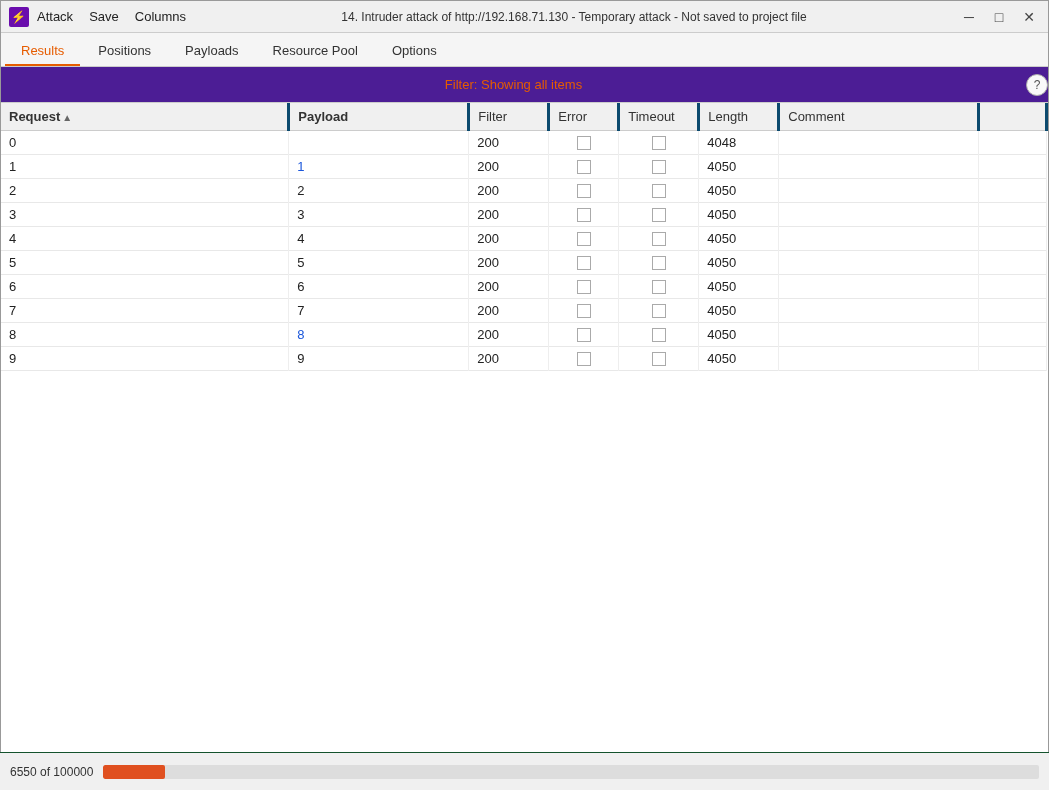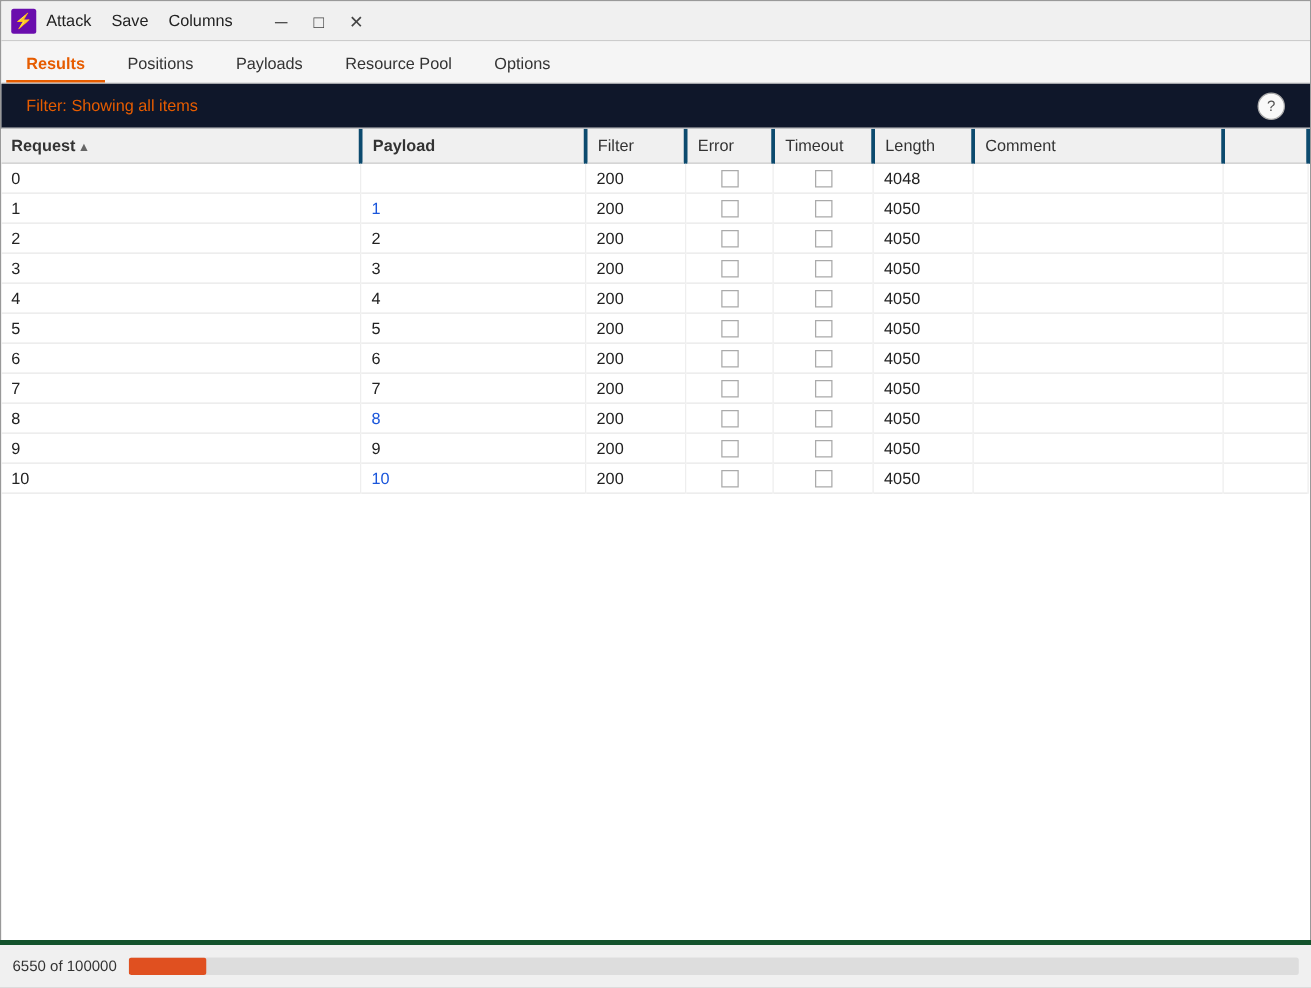--- a/index.html
+++ b/index.html
@@ -30,21 +30,21 @@
       display: flex;
       align-items: center;
       justify-content: center;
       color: white;
       font-size: 12px;
       font-weight: bold;
     }
     .title-bar-menu {
       display: flex;
       gap: 16px;
-      margin-right: 28px;
+      margin-right: 4px;
     }
     .title-bar-menu span {
       cursor: pointer;
       font-size: 13px;
       color: #222;
     }
     .title-bar-title {
       flex: 1;
       font-size: 12px;
       color: #333;
@@ -80,30 +80,31 @@
       padding: 6px 16px;
       cursor: pointer;
       font-size: 13px;
       color: #333;
       border-bottom: 2px solid transparent;
       margin-right: 2px;
     }
     .tab.active {
       color: #e65c00;
       border-bottom: 2px solid #e65c00;
-      font-weight: 700;
+      font-weight: 400;
     }
 
     .filter-bar {
       display: flex;
       align-items: center;
-      background: #0f172a;
+      background: #4c1d95;
       border-bottom: 1px solid #ccc;
-      padding: 0 20px;
+      padding: 0 0;
       height: 36px;
+      text-align: center;
     }
     .filter-text {
       flex: 1;
       font-size: 13px;
       color: #333;
     }
     .filter-text span { color: #e65c00; }
     .help-btn {
       width: 22px;
       height: 22px;
@@ -166,21 +167,21 @@
       height: 14px;
       border: 1px solid #aaa;
       background: white;
       display: inline-block;
     }
 
     .status-bar {
       display: flex;
       align-items: center;
       background: #f0f0f0;
-      border-top: 4px solid #14532d;
+      border-top: 1px solid #14532d;
       height: 38px;
       padding: 0 10px;
       gap: 10px;
       position: absolute;
       bottom: 0;
       left: 0;
       right: 0;
     }
     .progress-text {
       font-size: 12px;
@@ -203,20 +204,21 @@
 </head>
 <body>
 
 <div class="title-bar">
   <div class="title-bar-logo">⚡</div>
   <div class="title-bar-menu">
     <span>Attack</span>
     <span>Save</span>
     <span>Columns</span>
   </div>
+  <div class="title-bar-title">14. Intruder attack of http://192.168.71.130 - Temporary attack - Not saved to project file</div>
   <div class="title-bar-controls">
     <button class="title-bar-btn">─</button>
     <button class="title-bar-btn">□</button>
     <button class="title-bar-btn">✕</button>
   </div>
 </div>
 
 <div class="tab-bar">
   <div class="tab active">Results</div>
   <div class="tab">Positions</div>
@@ -434,38 +436,20 @@
           </td>
           <td>
             <div class="checkbox-cell">
               <span class="fake-checkbox"></span>
             </div>
           </td>
           <td>4050</td>
           <td></td>
           <td></td>
         </tr>
-        <tr>
-          <td>10</td>
-          <td class="payload-link">10</td>
-          <td>200</td>
-          <td>
-            <div class="checkbox-cell">
-              <span class="fake-checkbox"></span>
-            </div>
-          </td>
-          <td>
-            <div class="checkbox-cell">
-              <span class="fake-checkbox"></span>
-            </div>
-          </td>
-          <td>4050</td>
-          <td></td>
-          <td></td>
-        </tr>
       </tbody>
   </table>
 </div>
 
 <div class="status-bar">
   <span class="progress-text">6550 of 100000</span>
   <div class="progress-bar-bg">
     <div class="progress-bar-fill" id="progress-fill" style="width: 6.55%;"></div>
   </div>
 </div>

